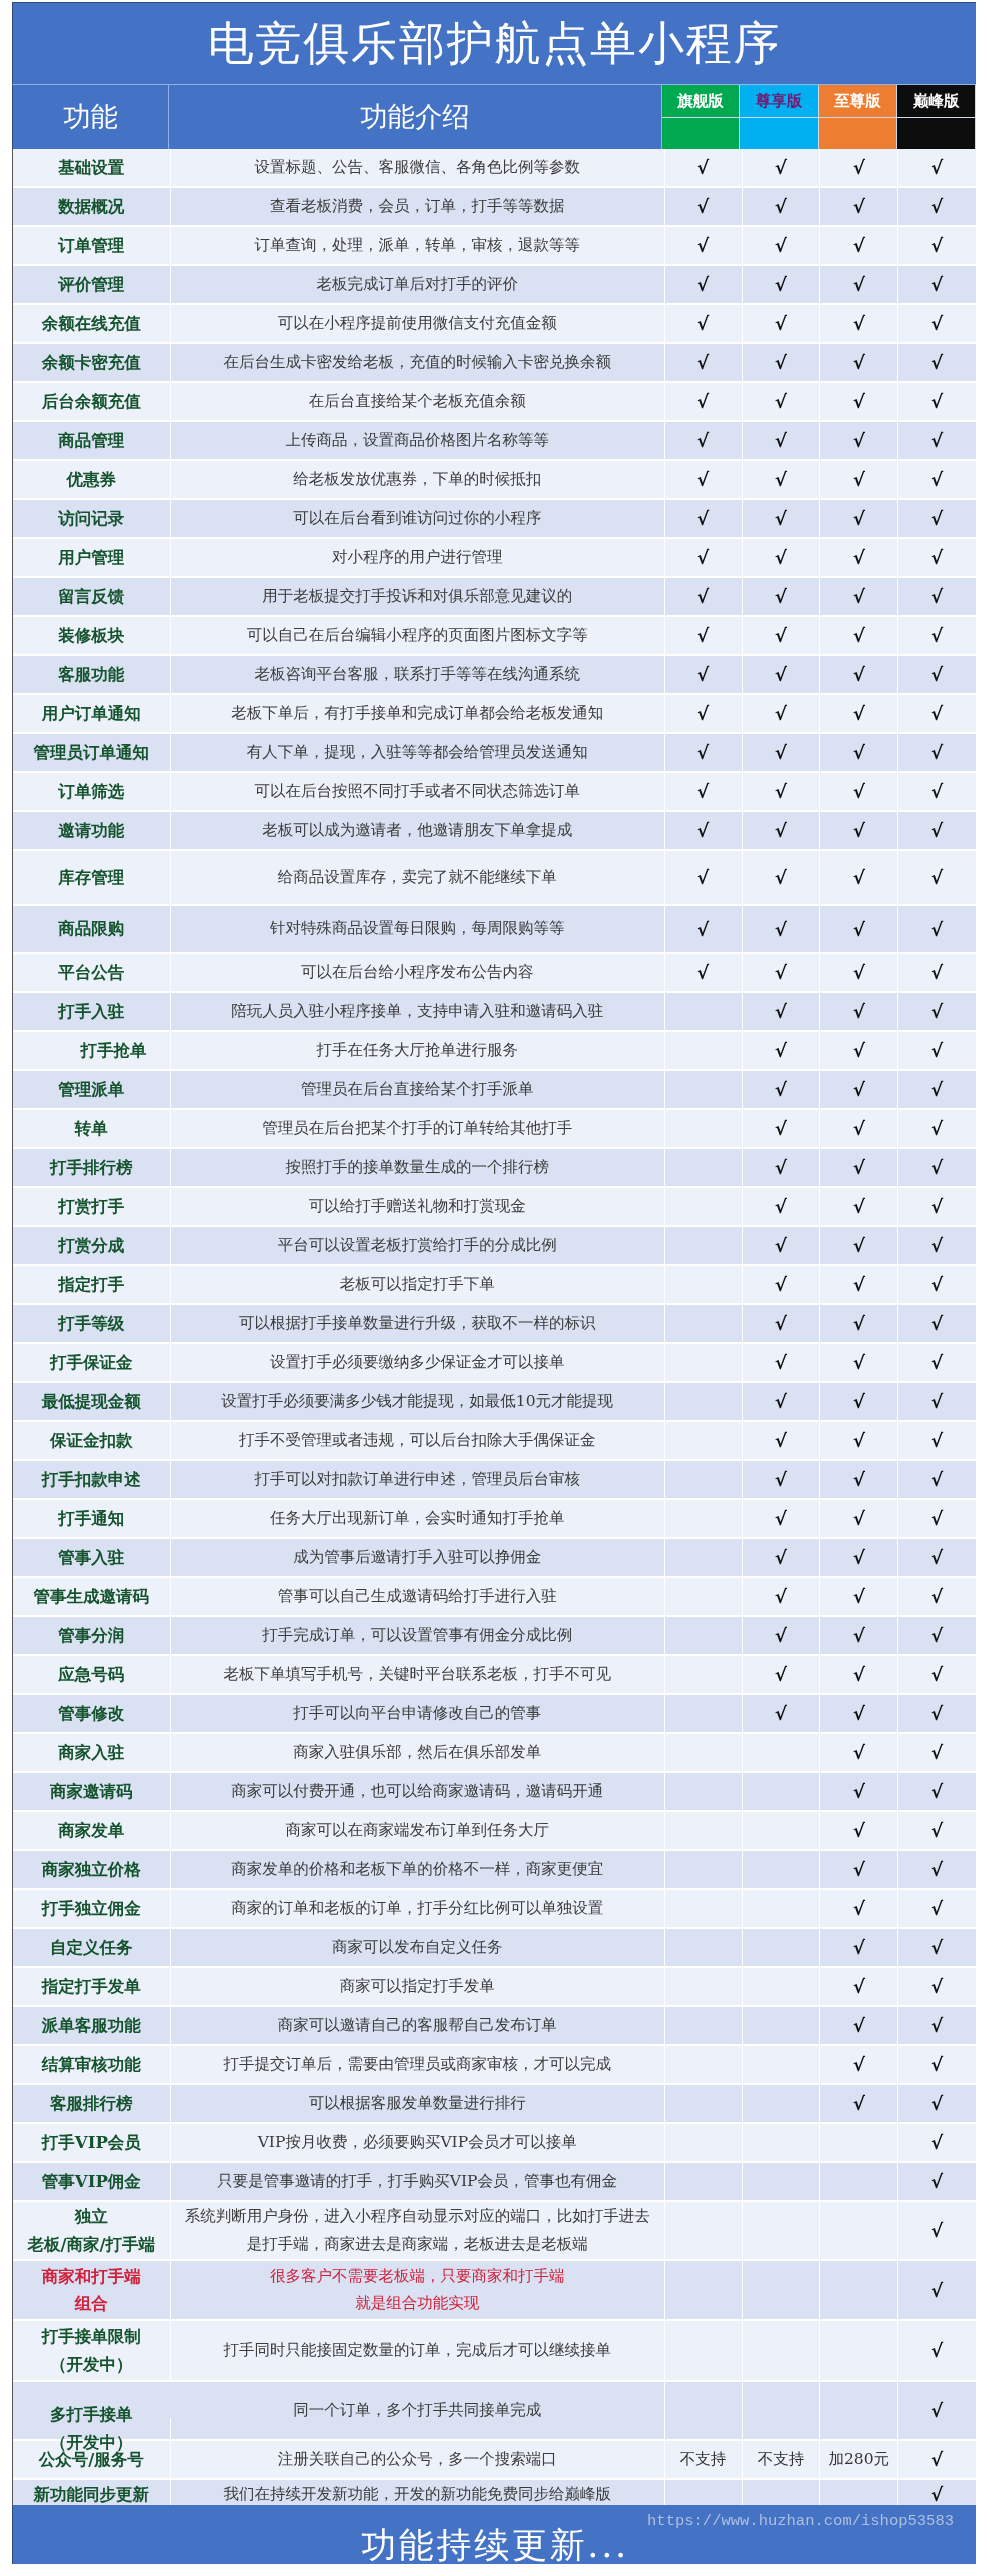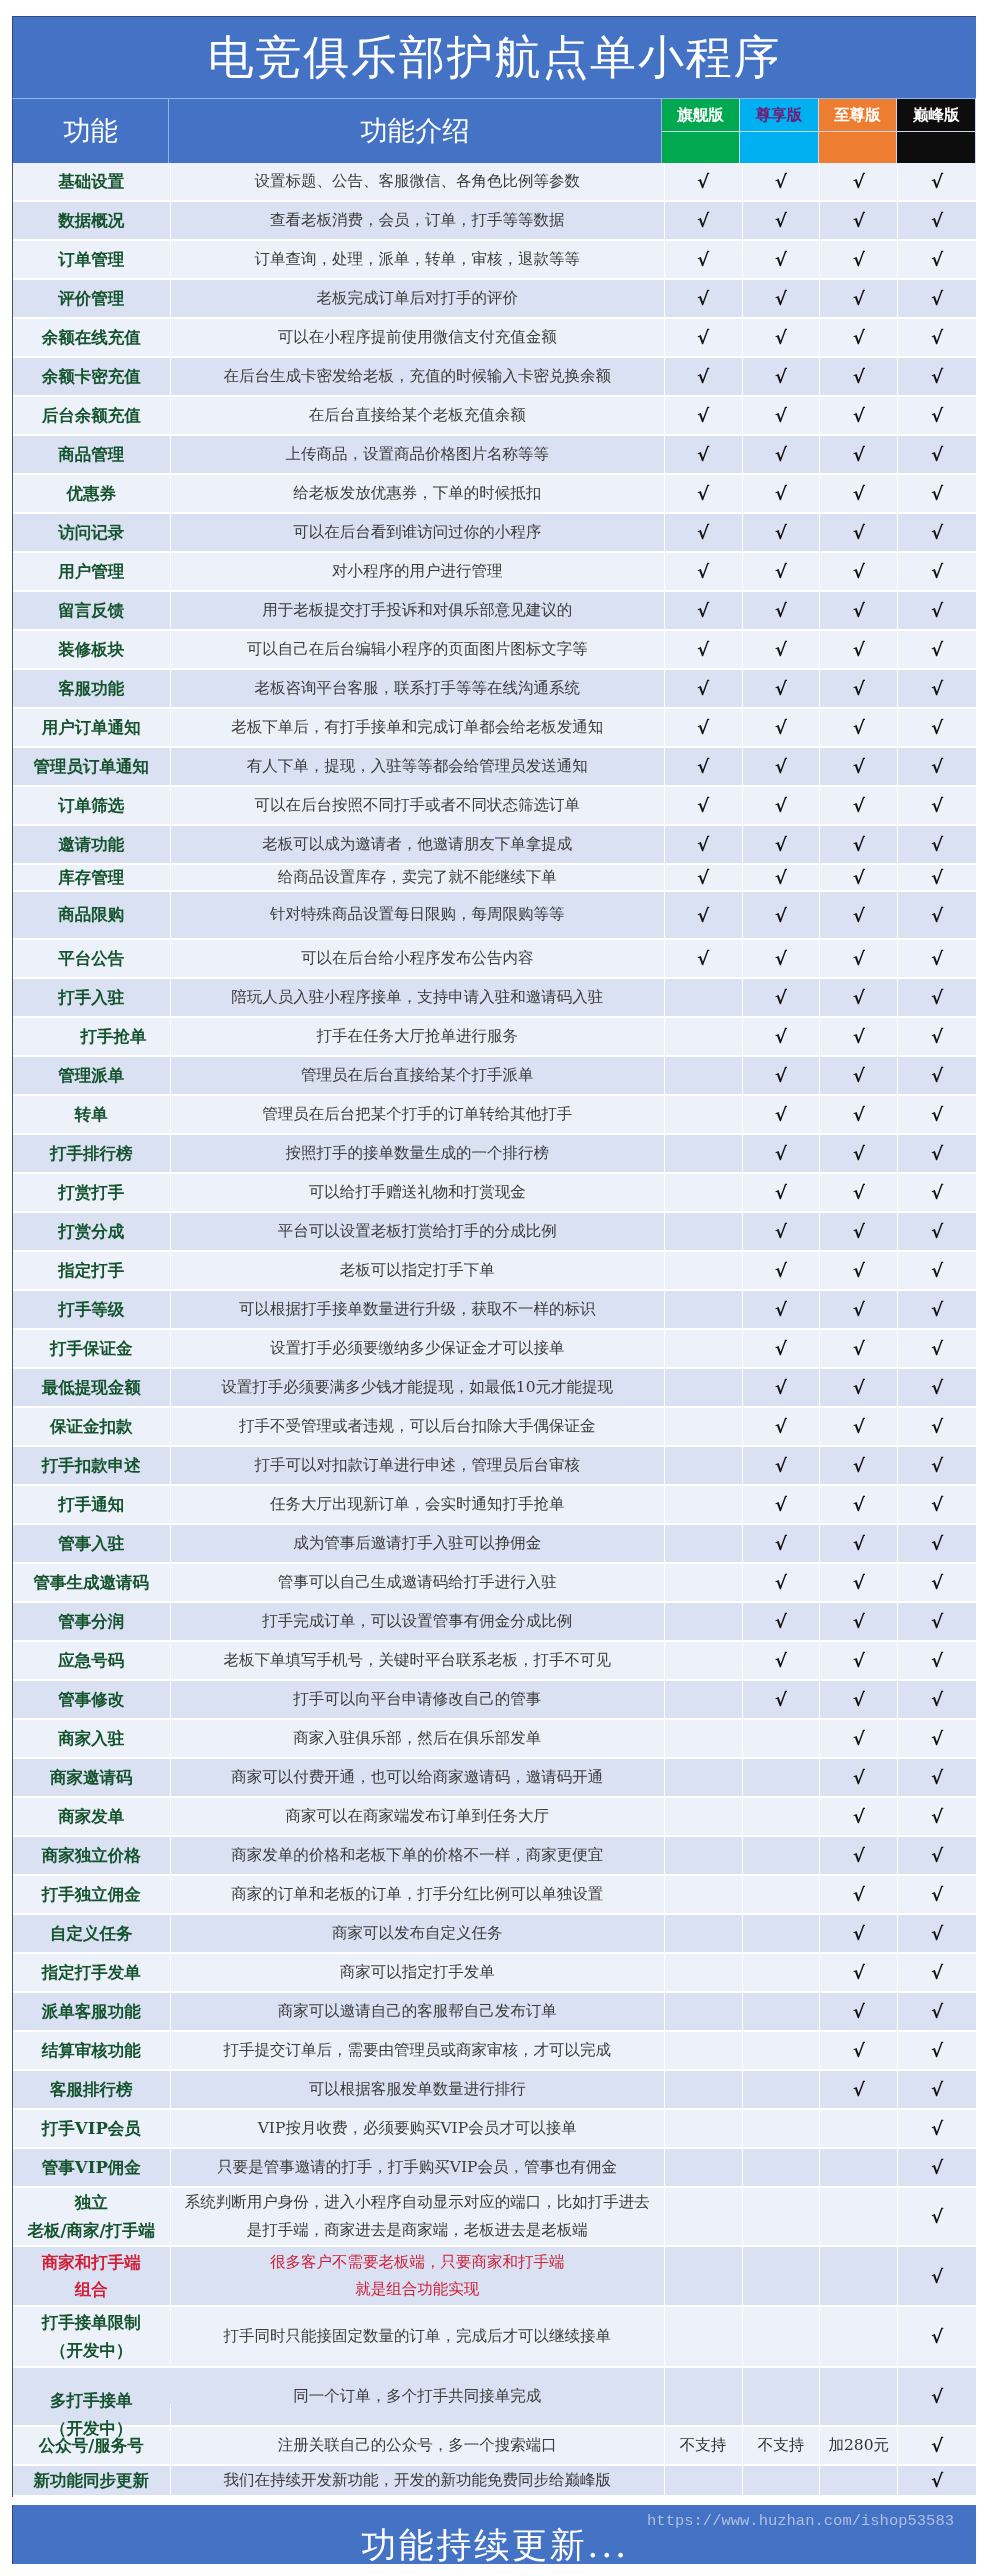--- a/index.html
+++ b/index.html
@@ -1,18 +1,18 @@
 <!DOCTYPE html>
 <html style="font-size:14.6px"><head>
 <meta charset="utf-8">
 <style>
   html, body { margin:0; padding:0; background:#ffffff; }
   body { width:987px; height:2576px; position:relative; overflow:hidden;
          font-family:"DejaVu Sans","Liberation Sans",sans-serif; }
-  .sheet { position:absolute; left:12px; top:16px; width:964px; }
+  .sheet { position:absolute; left:12px; top:2px; width:964px; }
   .title-bar { height:83px; background:#4472c4; color:#fff; display:flex; align-items:center; justify-content:center;
                font-family:"DejaVu Serif","Liberation Serif",serif; font-size:46px; letter-spacing:1.8px;
                border-top:1.8px solid #2f4a7d; border-left:1.8px solid #2f4a7d; box-sizing:border-box;
                border-bottom:1.8px solid #8fb4e8; }
   .head { display:flex; height:64px; }
   .h-cell { background:#4472c4; color:#fff; display:flex; align-items:center; justify-content:center;
             font-family:"DejaVu Serif","Liberation Serif",serif; font-size:27.4px; box-sizing:border-box;
             border-right:0.9px solid #8fb4e8; }
   .h-feat { width:158px; border-left:1.8px solid #2f4a7d; }
   .h-desc { width:495px; }
@@ -203,21 +203,21 @@
         <div class="c c-plan" style="border-right: none;">√</div>
       </div>
       <div class="row even" style="height: 39px;">
         <div class="c c-feat" style="white-space: pre-line;">邀请功能</div>
         <div class="c c-desc" style="white-space: pre-line;">老板可以成为邀请者，他邀请朋友下单拿提成</div>
         <div class="c c-plan">√</div>
         <div class="c c-plan">√</div>
         <div class="c c-plan">√</div>
         <div class="c c-plan" style="border-right: none;">√</div>
       </div>
-      <div class="row odd" style="height: 27px;">
+      <div class="row odd" style="height: 55px;">
         <div class="c c-feat" style="white-space: pre-line;">库存管理</div>
         <div class="c c-desc" style="white-space: pre-line;">给商品设置库存，卖完了就不能继续下单</div>
         <div class="c c-plan">√</div>
         <div class="c c-plan">√</div>
         <div class="c c-plan">√</div>
         <div class="c c-plan" style="border-right: none;">√</div>
       </div>
       <div class="row even" style="height: 48px;">
         <div class="c c-feat" style="white-space: pre-line;">商品限购</div>
         <div class="c c-desc" style="white-space: pre-line;">针对特殊商品设置每日限购，每周限购等等</div>

